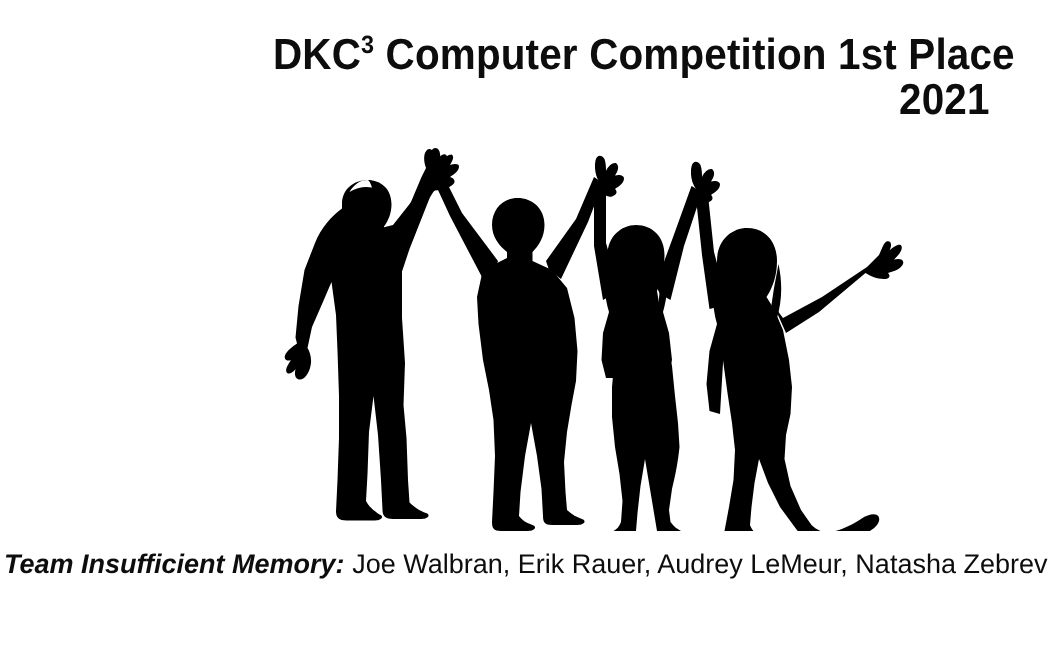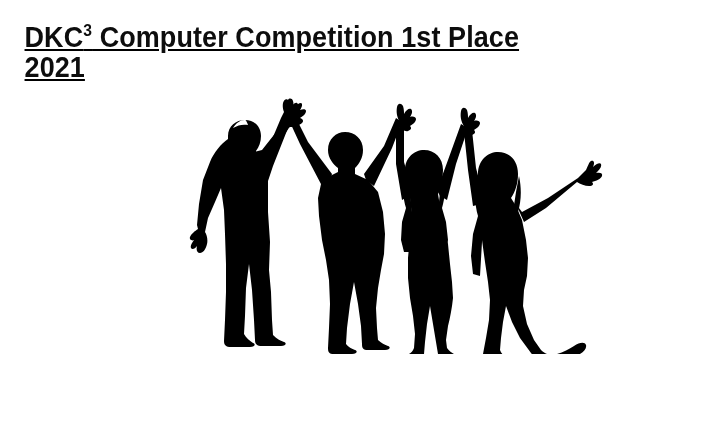--- a/index.html
+++ b/index.html
@@ -17,23 +17,22 @@
     background: #ffffff;
     overflow: hidden;
   }
 
   
   #title-block {
     position: absolute;
     left: 0;
     top: 22px;
     width: 701px;
-    text-align: left;
+    text-align: right;
     line-height: 1.04;
-    text-decoration: underline;
   }
   .title-line {
     font-family: "Liberation Sans Narrow", "Liberation Sans", sans-serif;
     font-weight: bold;
     font-size: 29px;
     letter-spacing: 0.1px;
     color: #0d0d0d;
     white-space: nowrap;
     transform: scaleX(0.93);
     transform-origin: center;
@@ -459,14 +458,17 @@
           C 594 92, 593 94, 589 94
           C 585 94, 580 92, 577 90
           L 546 116
           L 524 130
           Z
         "></path>
       </g>
     </svg>
   </div>
 
+  <div id="caption">
+    <span class="team-label">Team Insufficient Memory:</span><span class="members"> Joe Walbran, Erik Rauer, Audrey LeMeur, Natasha Zebrev</span>
+  </div>
 
 </div>
 
 </body></html>

